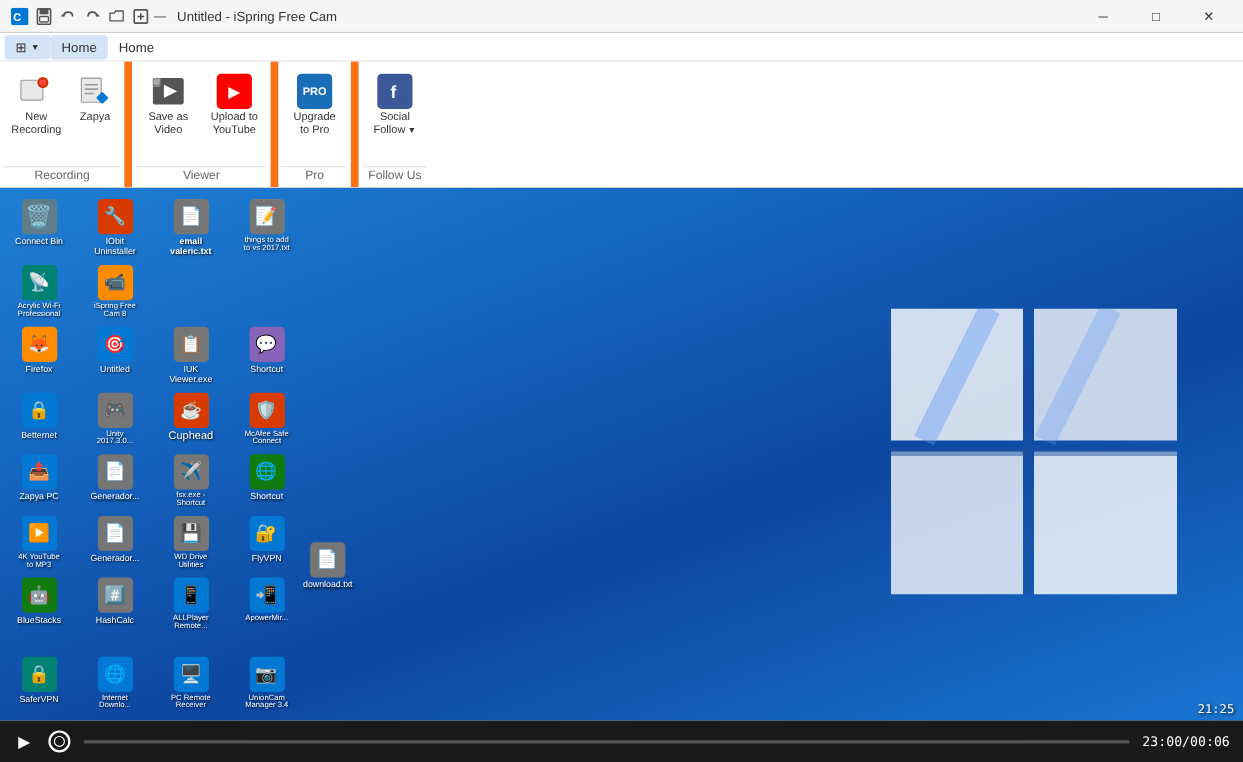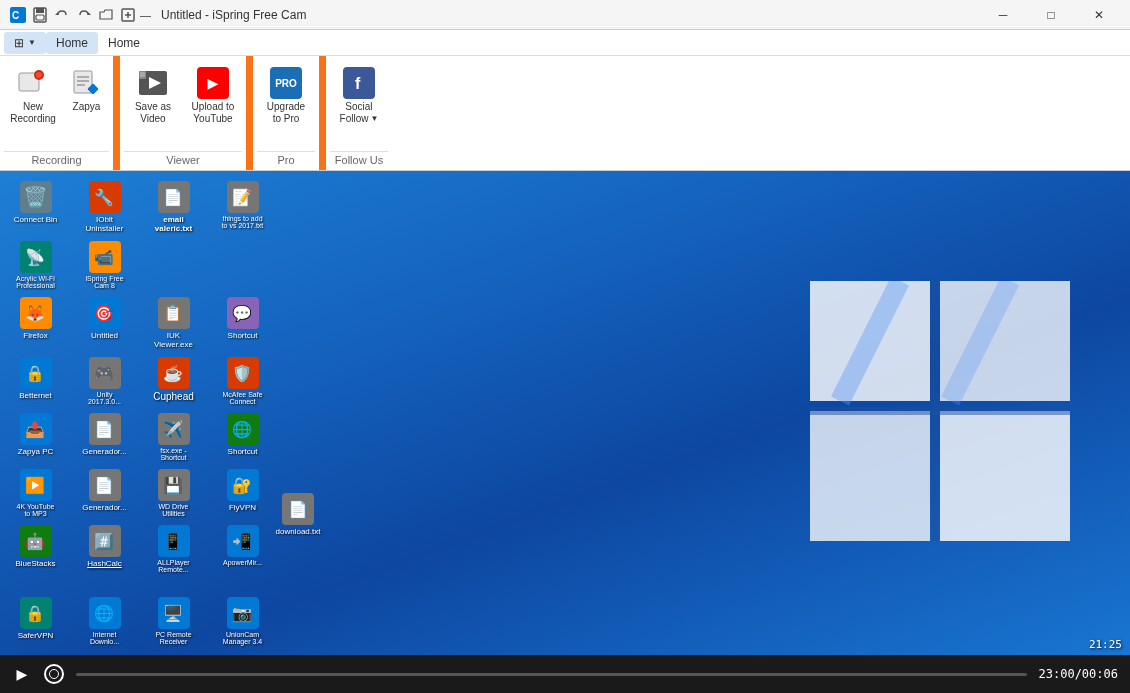--- a/index.html
+++ b/index.html
@@ -371,21 +371,21 @@
               <div class="d-icon d-icon-blue" style="font-size:16px;">🔐</div>
               <span style="font-size:8px;text-shadow:1px 1px 2px #000;">FlyVPN</span>
             </div>
 
             <div class="desktop-icon" style="width:55px;">
               <div class="d-icon d-icon-green" style="font-size:16px;">🤖</div>
               <span style="font-size:8px;text-shadow:1px 1px 2px #000;">BlueStacks</span>
             </div>
             <div class="desktop-icon" style="width:55px;">
               <div class="d-icon d-icon-gray" style="font-size:16px;">#️⃣</div>
-              <span style="font-size:8px;text-shadow:1px 1px 2px #000;text-decoration:underline;">HashCalc</span>
+              <span style="font-size:8px;text-shadow:1px 1px 2px #000;">HashCalc</span>
             </div>
             <div class="desktop-icon" style="width:55px;">
               <div class="d-icon d-icon-blue" style="font-size:16px;">📱</div>
               <span style="font-size:7px;text-shadow:1px 1px 2px #000;">ALLPlayer<br>Remote...</span>
             </div>
             <div class="desktop-icon" style="width:55px;">
               <div class="d-icon d-icon-blue" style="font-size:16px;">📲</div>
               <span style="font-size:7px;text-shadow:1px 1px 2px #000;">ApowerMir...</span>
             </div>
 

